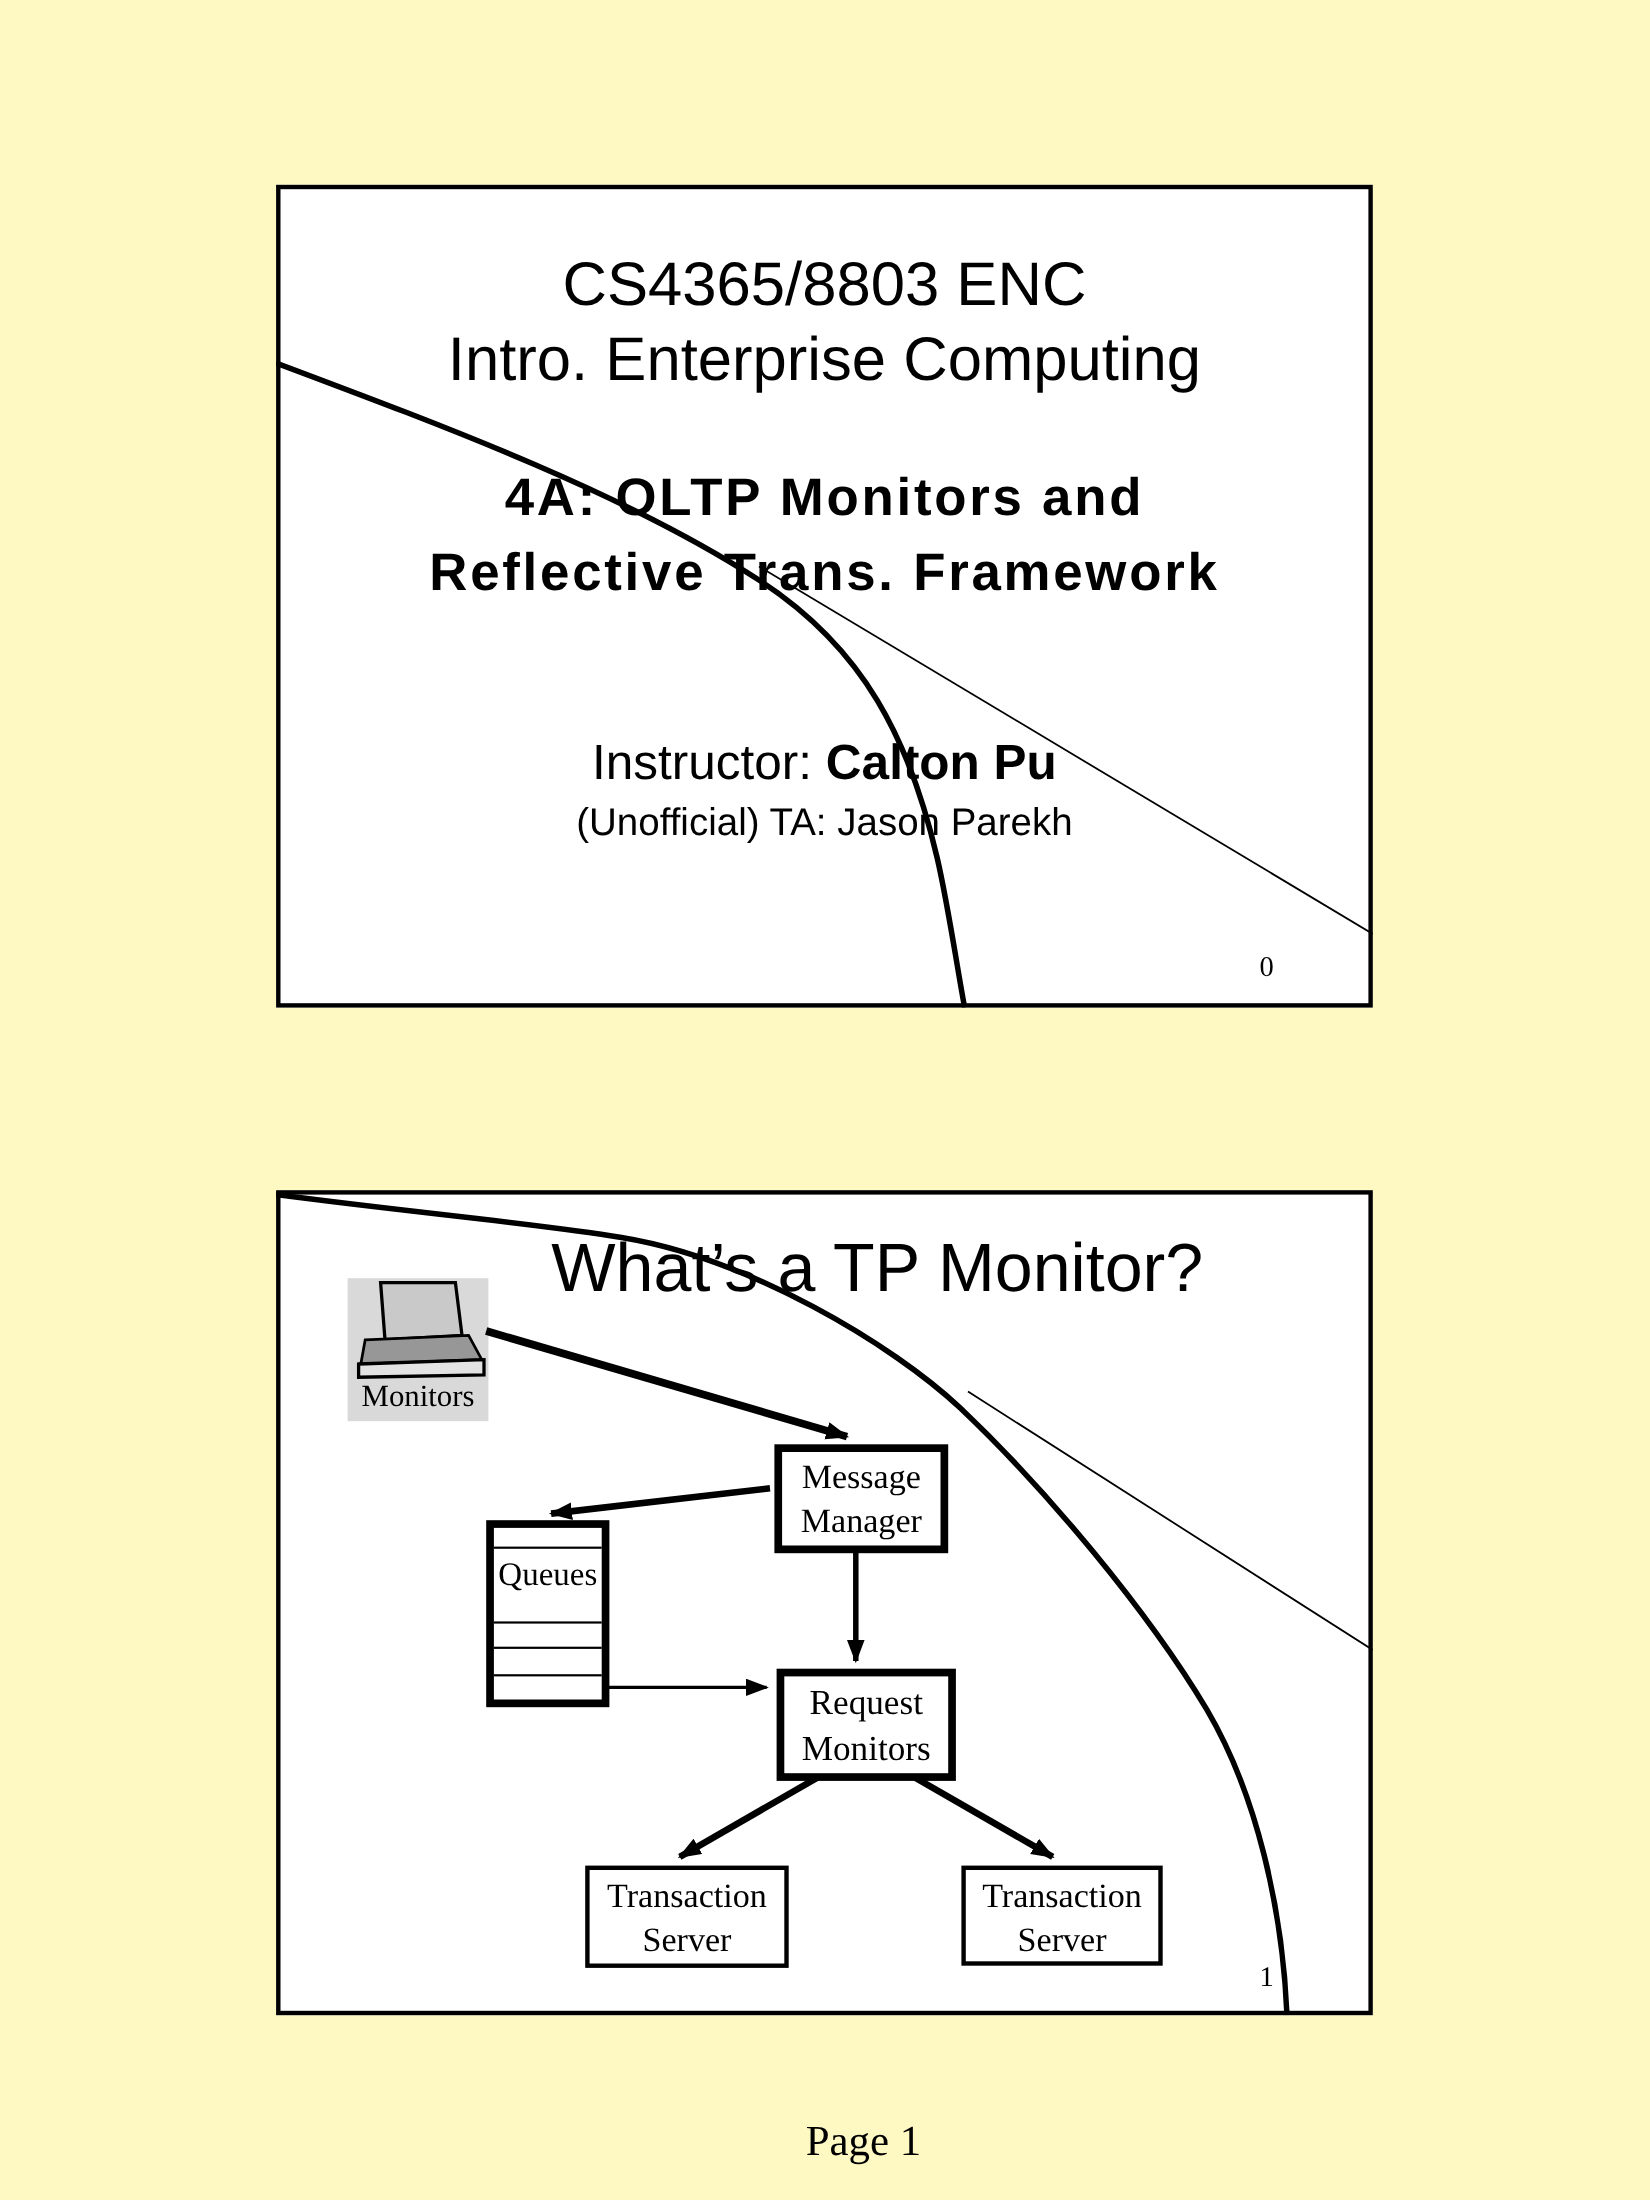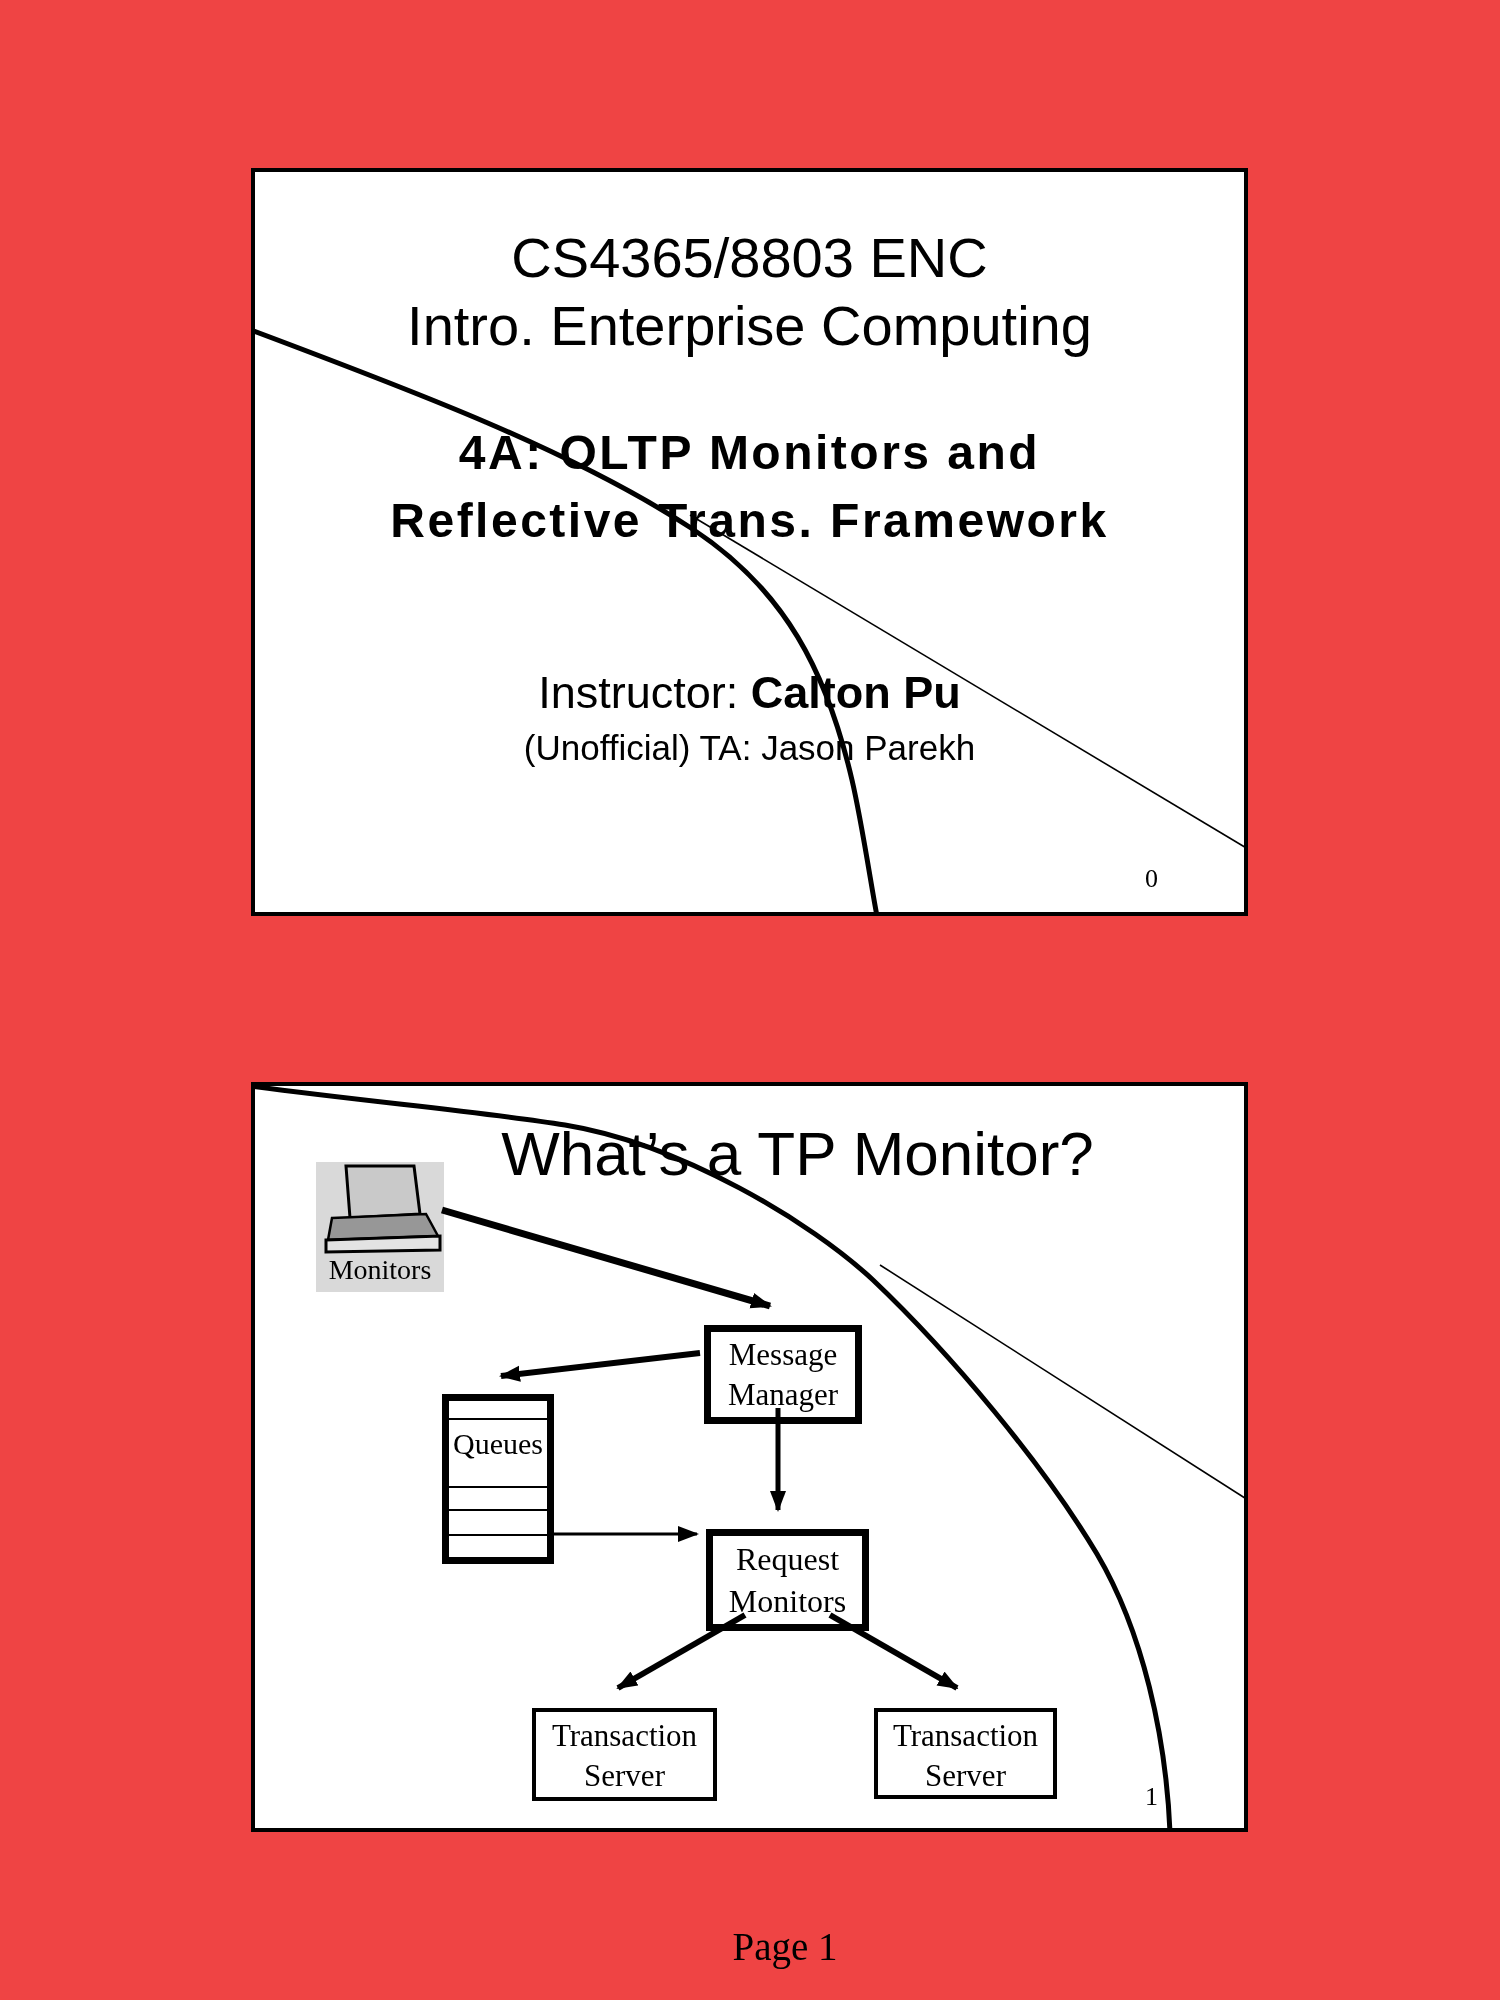--- a/index.html
+++ b/index.html
@@ -1,35 +1,35 @@
 <!DOCTYPE html>
 <html><head>
 <meta charset="utf-8">
 <style>
   html,body{margin:0;padding:0;background:#fff;}
-  .page{position:relative;width:1500px;height:2000px;background:#ef4444;overflow:hidden;
+  .page{position:relative;width:1500px;height:2000px;background:#fef9c3;overflow:hidden;
         font-family:"Liberation Sans",sans-serif;color:#000;}
   .slide{position:absolute;left:251px;width:997px;background:#fff;border:4px solid #000;box-sizing:border-box;}
   .slide1{top:168px;height:748px;}
   .slide2{top:1082px;height:750px;}
   .deco{position:absolute;left:-4px;top:-4px;pointer-events:none;z-index:6;}
   .ctr{position:absolute;left:0;right:0;text-align:center;z-index:3;}
   .s1-heading{top:52px;font-size:56px;line-height:68px;}
   .s1-title{top:247px;font-size:48px;line-height:68px;font-weight:bold;letter-spacing:2.5px;}
   .s1-instructor{top:495px;font-size:45px;}
   .s1-instructor b{font-weight:bold;}
   .s1-ta{top:556px;font-size:35px;}
   .slide-num{position:absolute;left:890px;font-family:"Liberation Serif",serif;font-size:26px;z-index:3;}
   .s1 .slide-num{top:692px;}
   .s2-title{top:32px;font-size:62px;padding-left:96px;}
   .panel{position:absolute;left:61px;top:76px;width:128px;height:130px;background:#d9d9d9;z-index:4;}
   .panel-label{position:absolute;left:0;right:0;top:92px;text-align:center;
                font-family:"Liberation Serif",serif;font-size:28px;}
   .dbox{position:absolute;box-sizing:border-box;background:#fff;border:7px solid #000;z-index:4;
-        font-family:"Liberation Serif",serif;text-align:center;margin-top:12px;}
+        font-family:"Liberation Serif",serif;text-align:center;}
   .mm{left:449px;top:227px;width:158px;height:99px;font-size:31px;line-height:40px;padding-top:3px;}
   .queues{left:187px;top:296px;width:112px;height:170px;}
   .qlabel{position:absolute;left:0;right:0;top:26px;text-align:center;font-size:30px;}
   .qline{position:absolute;left:0;right:0;height:2px;background:#000;}
   .rc{left:451px;top:431px;width:163px;height:102px;font-size:32px;line-height:42px;padding-top:2px;}
   .ts{border-width:4px;width:185px;height:93px;top:610px;font-size:31px;line-height:40px;padding-top:4px;}
   .ts1{left:277px;}
   .ts2{left:619px;width:183px;height:91px;}
   .page-label{position:absolute;top:1924px;left:0;right:0;text-align:center;padding-left:70px;
               font-family:"Liberation Serif",serif;font-size:39px;}

